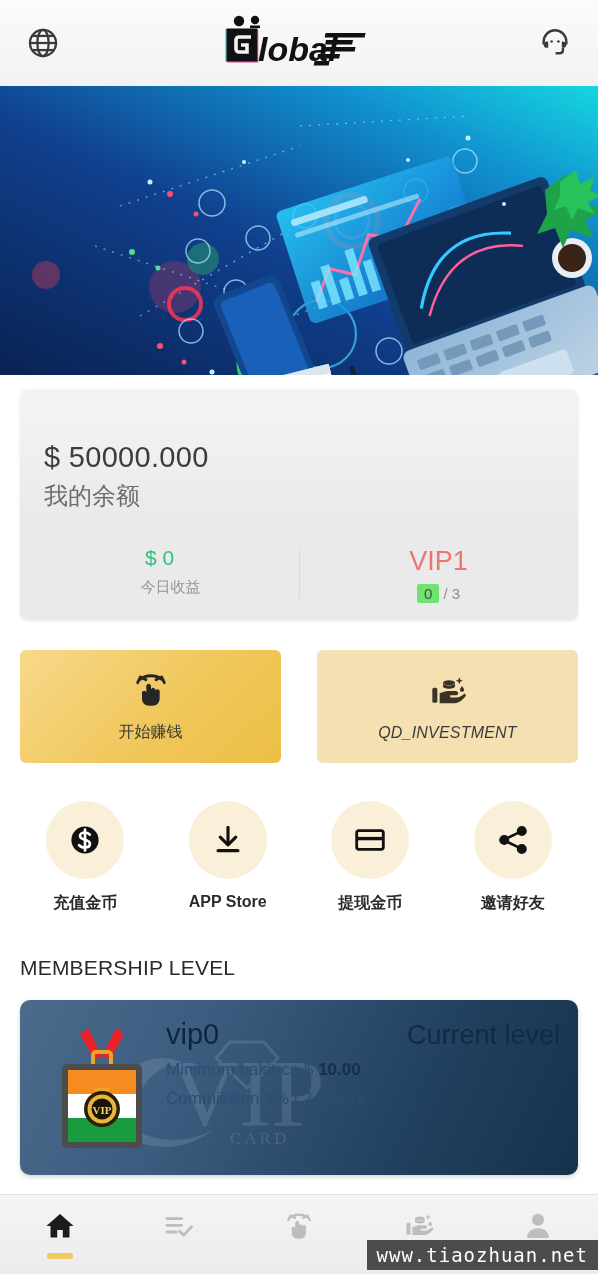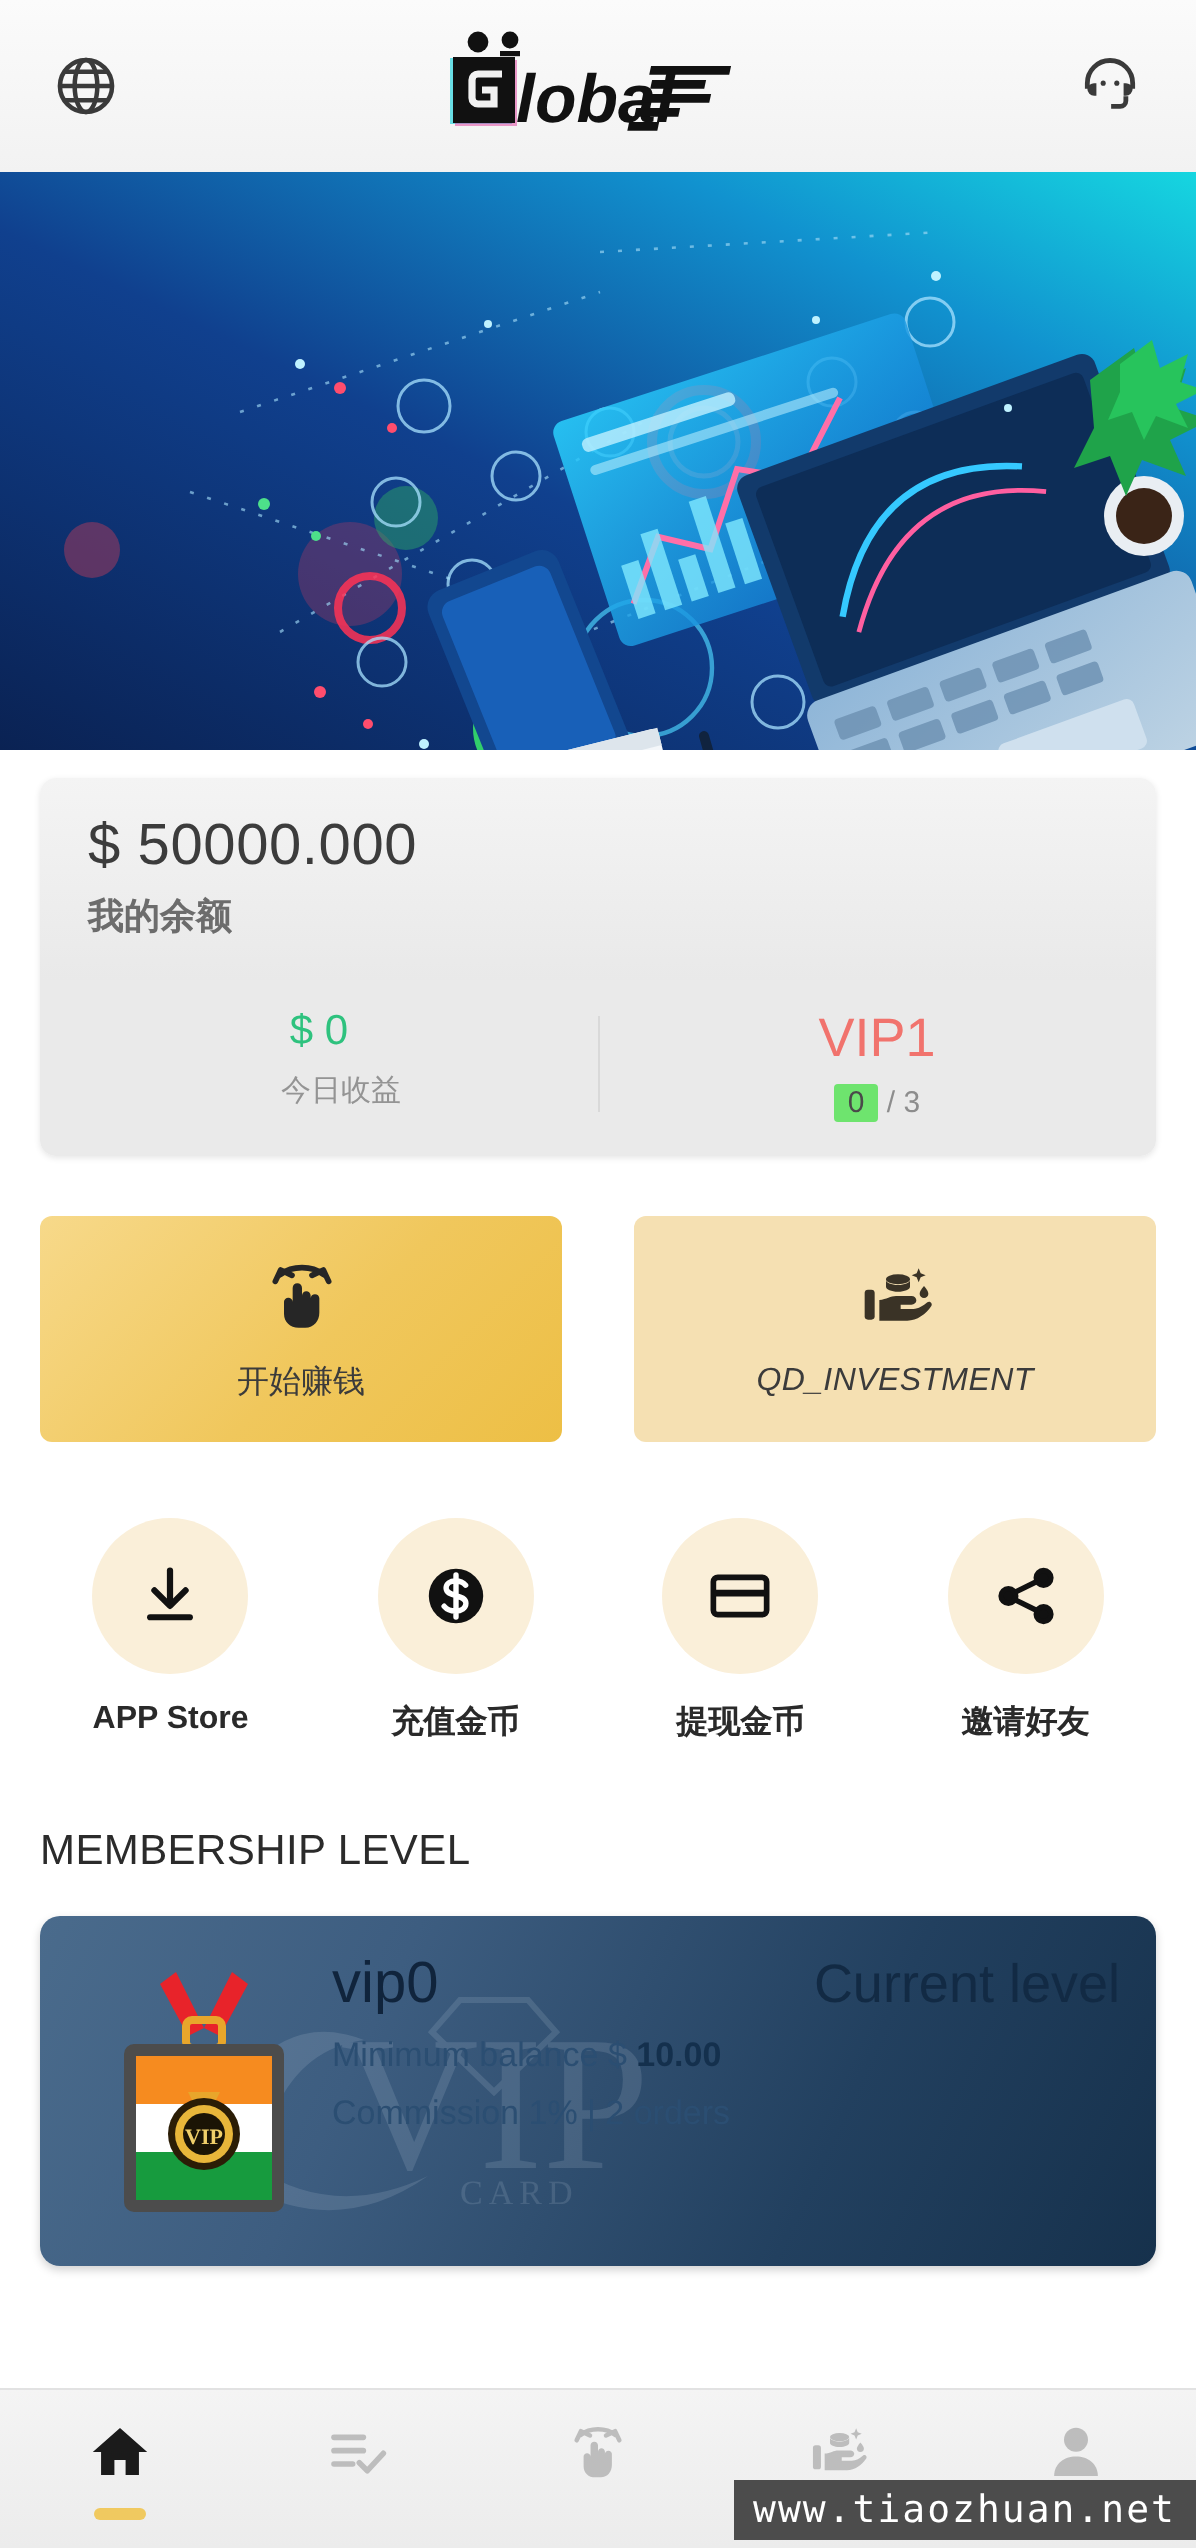--- a/index.html
+++ b/index.html
@@ -28,22 +28,22 @@
   
   .balance-card {
     margin:14px 20px 0 20px;
     border-radius:8px; overflow:hidden;
     box-shadow:0 1px 3px rgba(0,0,0,.10);
   }
   .bal-top {
     background:linear-gradient(180deg,#f4f4f4 0%,#e9e9e9 100%);
     padding:18px 24px 20px 24px;
   }
-  .bal-amount { font-size:29px; color:#3c3c3c; letter-spacing:.3px; line-height:1.15; }
-  .bal-label { font-size:18px; font-weight:bold; color:#6c6c6c; margin-top:6px; }
+  .bal-amount { font-size:29px; color:#3c3c3c; letter-spacing:.3px; line-height:1.15;margin-top:34px; }
+  .bal-label { font-size:24px; font-weight:normal; color:#6c6c6c; margin-top:6px; }
   .bal-bottom {
     background:#eaeaea; display:flex; align-items:stretch;
     padding:14px 0 18px 0;
   }
   .bal-col { flex:1; text-align:center; position:relative; }
   .bal-col + .bal-col::before {
     content:""; position:absolute; left:0; top:4px; bottom:4px;
     width:1px; background:#d9d9d9;
   }
   .bal-big-green { font-size:21px; color:#2ec27e; }
@@ -347,36 +347,36 @@
           <path d="M20.4 8.4 c.8 1 1.3 1.7 1.3 2.3 a1.3 1.3 0 0 1 -2.6 0 c0-.6.5-1.3 1.3-2.3z"></path>
         </svg>
       </span>
       <span class="act-label en">QD_INVESTMENT</span>
     </div>
   </div>
 
   <div class="quick">
     <div class="quick-item">
       <div class="quick-circle">
+        <svg width="34" height="34" viewBox="0 0 24 24">
+          <circle cx="12" cy="12" r="9.6" fill="#111"></circle>
+          <path d="M12 4.6 v14.8 M15.4 8.2 c-.9-1.1-2.2-1.5-3.6-1.5 -1.9 0-3.3 1-3.3 2.5 0 3.4 7 1.9 7 5.4 0 1.7-1.6 2.7-3.7 2.7 -1.6 0-3-.5-4-1.7" fill="none" stroke="#fff" stroke-width="1.9" stroke-linecap="round"></path>
+        </svg>
+      </div>
+      <div class="quick-label">充值金币</div>
+    </div>
+    <div class="quick-item">
+      <div class="quick-circle">
         <svg width="34" height="34" viewBox="0 0 24 24" fill="none" stroke="#111" stroke-width="2.2" stroke-linecap="round">
           <line x1="12" y1="3" x2="12" y2="14.5"></line>
           <path d="M6.5 10 L12 15.5 L17.5 10" stroke-linejoin="round"></path>
           <line x1="5" y1="19.5" x2="19" y2="19.5"></line>
         </svg>
       </div>
       <div class="quick-label">APP Store</div>
-    </div>
-    <div class="quick-item">
-      <div class="quick-circle">
-        <svg width="34" height="34" viewBox="0 0 24 24">
-          <circle cx="12" cy="12" r="9.6" fill="#111"></circle>
-          <path d="M12 4.6 v14.8 M15.4 8.2 c-.9-1.1-2.2-1.5-3.6-1.5 -1.9 0-3.3 1-3.3 2.5 0 3.4 7 1.9 7 5.4 0 1.7-1.6 2.7-3.7 2.7 -1.6 0-3-.5-4-1.7" fill="none" stroke="#fff" stroke-width="1.9" stroke-linecap="round"></path>
-        </svg>
-      </div>
-      <div class="quick-label">充值金币</div>
     </div>
     <div class="quick-item">
       <div class="quick-circle">
         <svg width="34" height="34" viewBox="0 0 24 24" fill="none" stroke="#111" stroke-width="2">
           <rect x="2.6" y="5.4" width="18.8" height="13.2" rx="1.6"></rect>
           <line x1="2.6" y1="11" x2="21.4" y2="11" stroke-width="2.4"></line>
         </svg>
       </div>
       <div class="quick-label">提现金币</div>
     </div>

